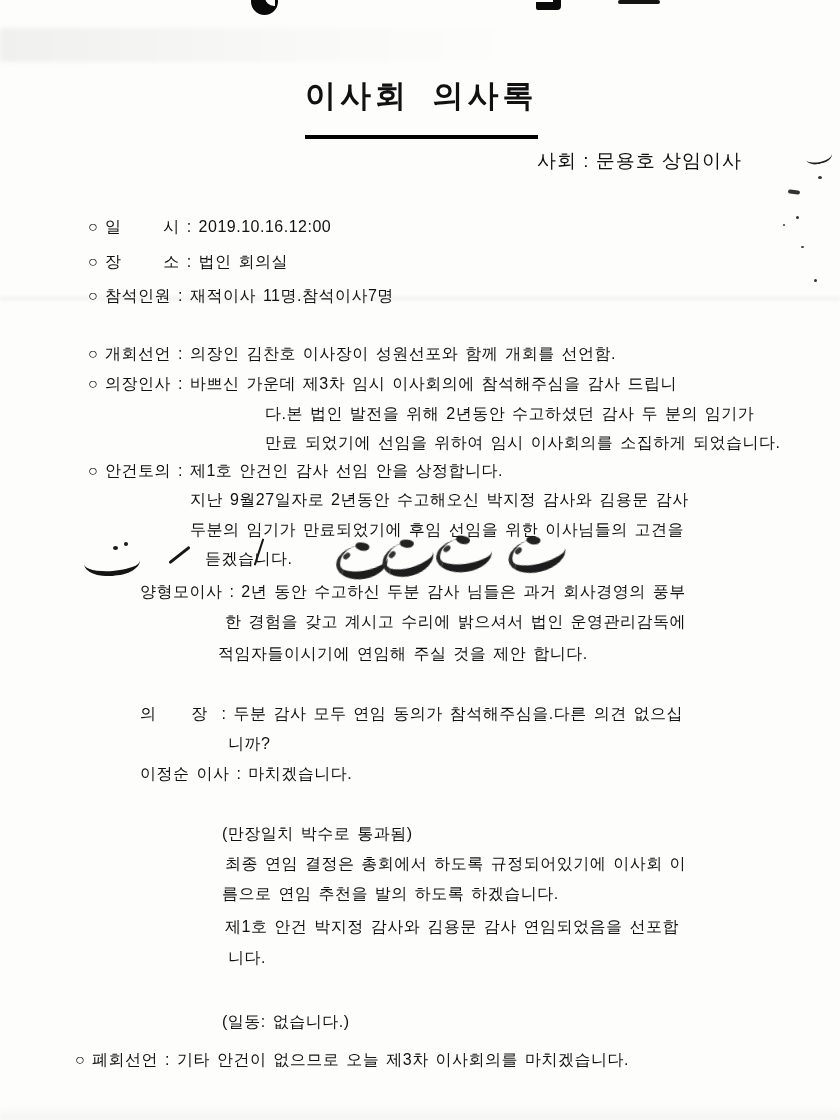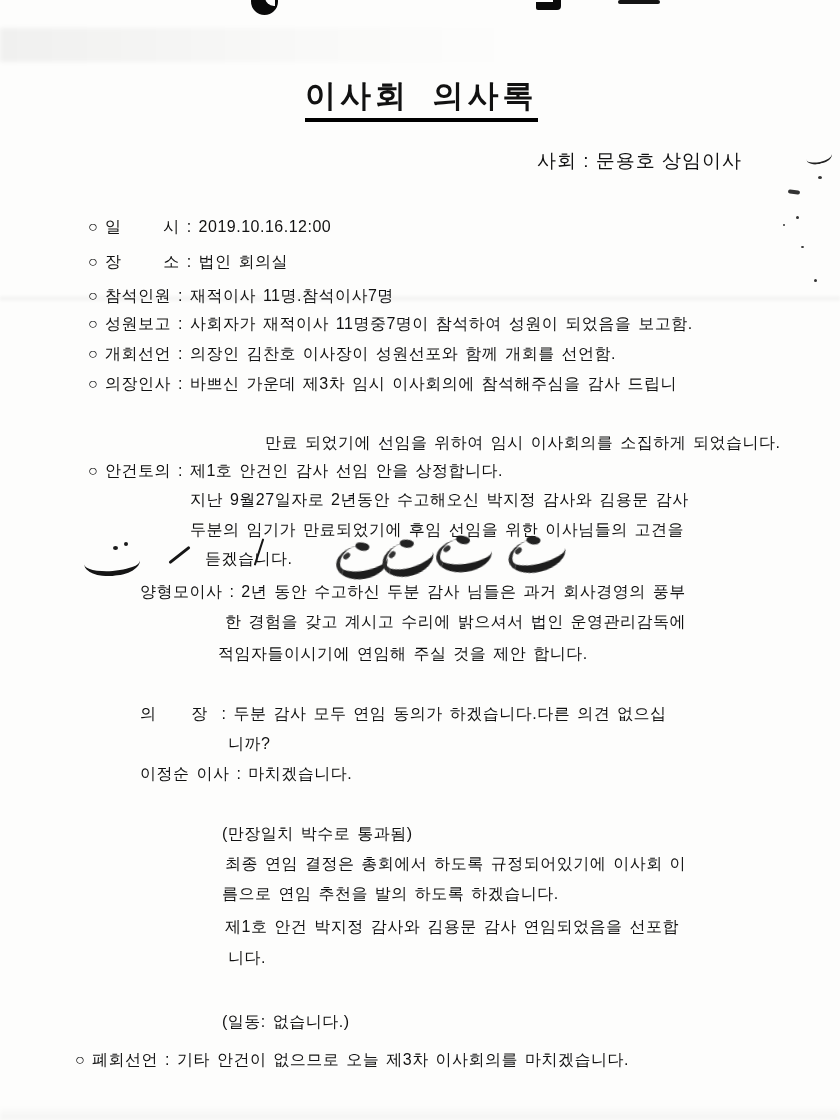--- a/index.html
+++ b/index.html
@@ -16,21 +16,21 @@
     background:linear-gradient(90deg,rgba(0,0,0,0.05),rgba(0,0,0,0.015) 60%,transparent);
     filter:blur(2px);}
   .noise-b{position:absolute;left:0;top:296px;width:840px;height:5px;
     background:rgba(0,0,0,0.03);filter:blur(1px);}
   .noise-c{position:absolute;left:0;top:1106px;width:840px;height:14px;
     background:linear-gradient(0deg,rgba(0,0,0,0.04),transparent);filter:blur(2px);}
 
   .title{
     position:absolute;left:305px;top:78px;
     font-size:31px;font-weight:700;letter-spacing:4px;word-spacing:10px;
-    border-bottom:4px solid #000;padding-bottom:4px;line-height:1.15;
+    border-bottom:4px solid #000;padding-bottom:21px;line-height:1.15;
     white-space:pre;
   }
   .moderator{
     position:absolute;left:537px;top:148px;
     font-size:19px;font-weight:500;letter-spacing:1px;white-space:pre;
   }
   .ln{
     position:absolute;
     font-size:16px;font-weight:500;line-height:26px;
     letter-spacing:0.5px;word-spacing:2px;white-space:pre;
@@ -98,32 +98,32 @@
   <div class="sp sp4"></div>
   <div class="sp sp5"></div>
   <div class="sp sp6"></div>
 
   <div class="title">이사회 의사록</div>
   <div class="moderator">사회 : 문용호 상임이사</div>
 
   <div class="ln" style="left:88px;top:214px">○ 일      시 : 2019.10.16.12:00</div>
   <div class="ln" style="left:88px;top:249px">○ 장      소 : 법인 회의실</div>
   <div class="ln" style="left:88px;top:283px">○ 참석인원 : 재적이사 11명.참석이사7명</div>
-  <div class="ln" style="left:88px;top:311px">○ 성원보고 : 사회자가 재적이사 11명중7명이 참석하여 성원이 되었음을 보고함.</div>
   <div class="ln" style="left:88px;top:341px">○ 개회선언 : 의장인 김찬호 이사장이 성원선포와 함께 개회를 선언함.</div>
   <div class="ln" style="left:88px;top:371px">○ 의장인사 : 바쁘신 가운데 제3차 임시 이사회의에 참석해주심을 감사 드립니</div>
+  <div class="ln" style="left:265px;top:401px">다.본 법인 발전을 위해 2년동안 수고하셨던 감사 두 분의 임기가</div>
   <div class="ln" style="left:265px;top:430px">만료 되었기에 선임을 위하여 임시 이사회의를 소집하게 되었습니다.</div>
   <div class="ln" style="left:88px;top:458px">○ 안건토의 : 제1호 안건인 감사 선임 안을 상정합니다.</div>
   <div class="ln" style="left:190px;top:487px">지난 9월27일자로 2년동안 수고해오신 박지정 감사와 김용문 감사</div>
   <div class="ln" style="left:190px;top:517px">두분의 임기가 만료되었기에 후임 선임을 위한 이사님들의 고견을</div>
   <div class="ln" style="left:205px;top:546px">듣겠습니다.</div>
   <div class="ln" style="left:140px;top:579px">양형모이사 : 2년 동안 수고하신 두분 감사 님들은 과거 회사경영의 풍부</div>
   <div class="ln" style="left:225px;top:609px">한 경험을 갖고 계시고 수리에 밝으셔서 법인 운영관리감독에</div>
   <div class="ln" style="left:218px;top:641px">적임자들이시기에 연임해 주실 것을 제안 합니다.</div>
-  <div class="ln" style="left:140px;top:701px">의     장  : 두분 감사 모두 연임 동의가 하겠습니다.다른 의견 없으십</div>
+  <div class="ln" style="left:140px;top:701px">의     장  : 두분 감사 모두 연임 동의가 참석해주심을.다른 의견 없으십</div>
   <div class="ln" style="left:228px;top:731px">니까?</div>
   <div class="ln" style="left:140px;top:761px">이정순 이사 : 마치겠습니다.</div>
   <div class="ln" style="left:222px;top:821px">(만장일치 박수로 통과됨)</div>
   <div class="ln" style="left:225px;top:851px">최종 연임 결정은 총회에서 하도록 규정되어있기에 이사회 이</div>
   <div class="ln" style="left:222px;top:881px">름으로 연임 추천을 발의 하도록 하겠습니다.</div>
   <div class="ln" style="left:225px;top:914px">제1호 안건 박지정 감사와 김용문 감사 연임되었음을 선포합</div>
   <div class="ln" style="left:228px;top:945px">니다.</div>
   <div class="ln" style="left:222px;top:1009px">(일동: 없습니다.)</div>
   <div class="ln" style="left:75px;top:1047px">○ 폐회선언 : 기타 안건이 없으므로 오늘 제3차 이사회의를 마치겠습니다.</div>
 

